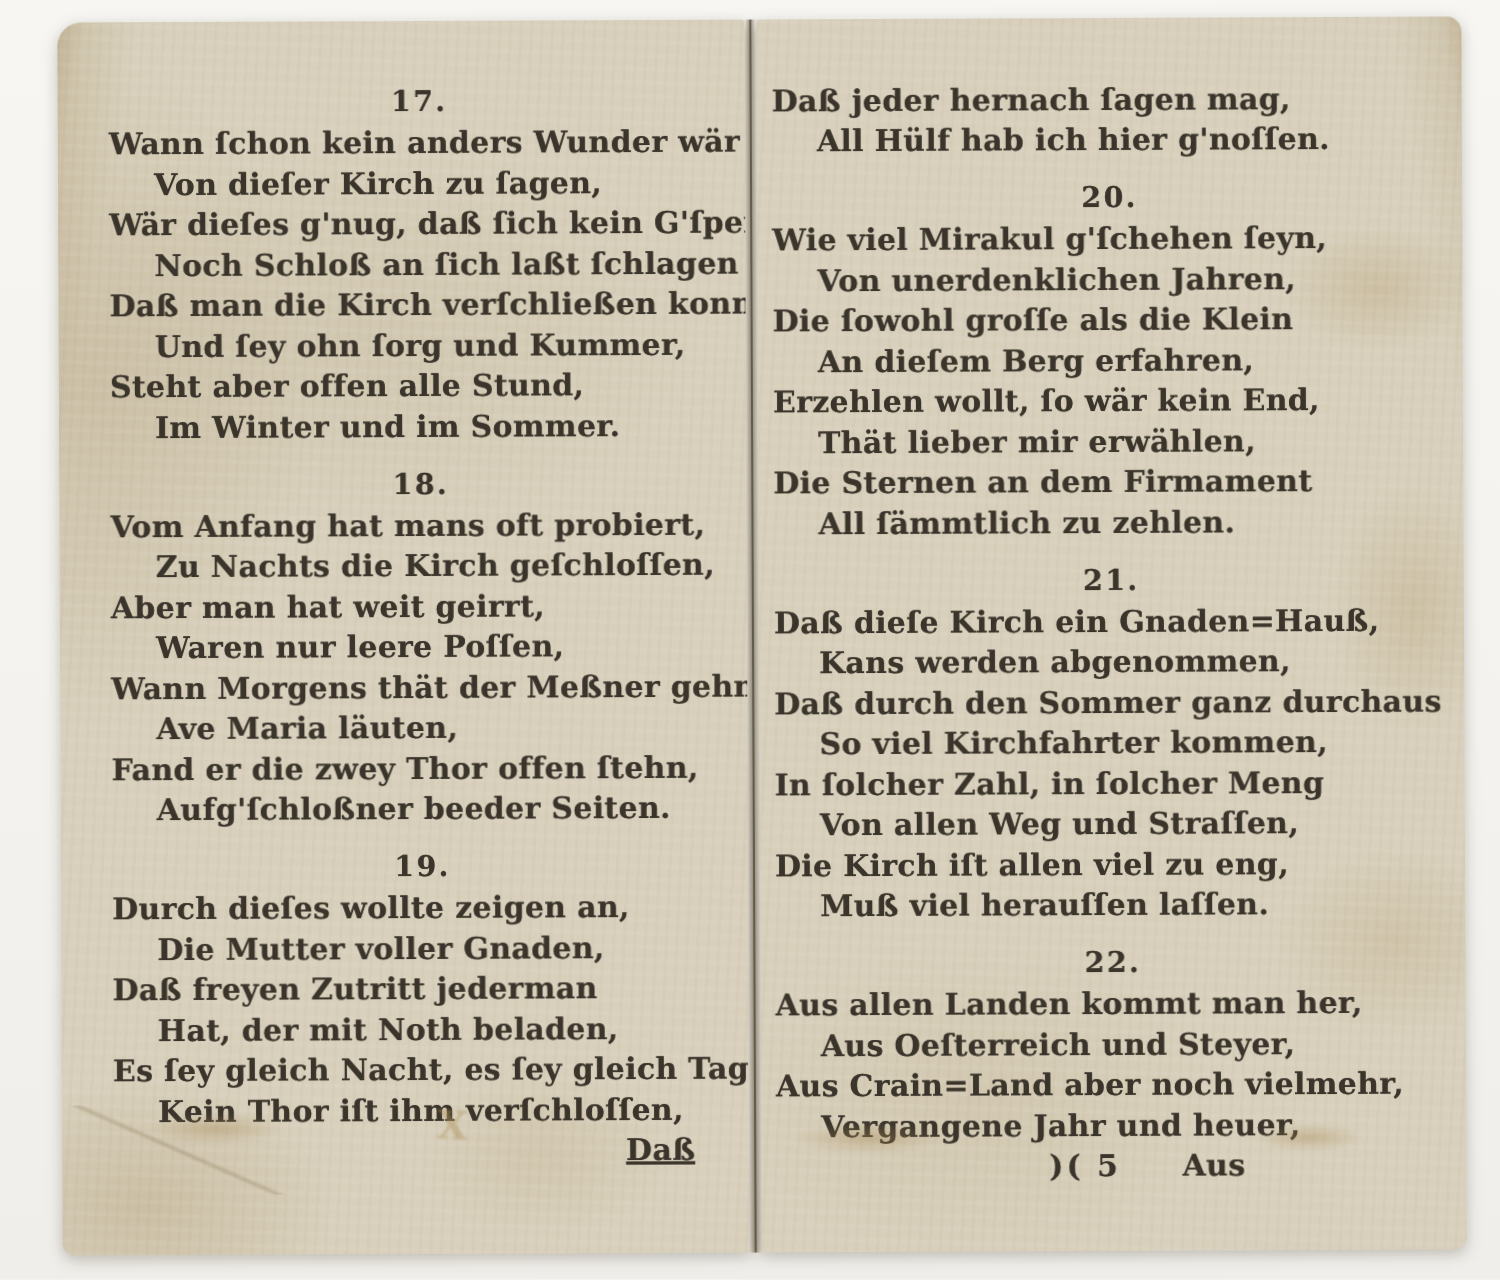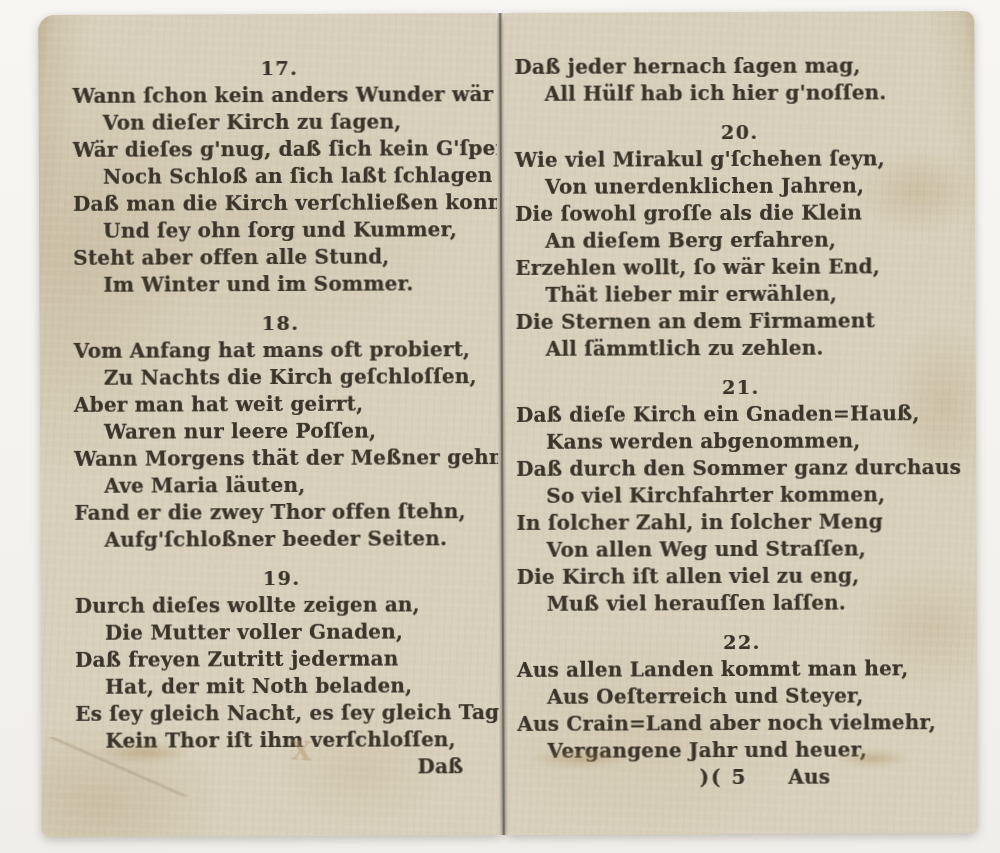--- a/index.html
+++ b/index.html
@@ -139,21 +139,21 @@
           <div class="verse-line">Fand er die zwey Thor offen ſtehn,</div>
           <div class="verse-line indent">Aufg'ſchloßner beeder Seiten.</div>
           <div class="stanza-number">19.</div>
           <div class="verse-line">Durch dieſes wollte zeigen an,</div>
           <div class="verse-line indent">Die Mutter voller Gnaden,</div>
           <div class="verse-line">Daß freyen Zutritt jederman</div>
           <div class="verse-line indent">Hat, der mit Noth beladen,</div>
           <div class="verse-line">Es ſey gleich Nacht, es ſey gleich Tag</div>
           <div class="verse-line indent">Kein Thor iſt ihm verſchloſſen,</div>
           <div class="footer-row">
-            <div class="catchword" style="display: inline;">Daß</div>
+            <div class="catchword" style="display: inline; text-decoration: underline;">Daß</div>
           </div>
         </div>
       <div class="ghost-smudge"></div>
       <div class="ghost-x">X</div>
     </div>
 
     <div class="gutter"></div>
 
     <div class="page right">
       <div class="text-block" id="right-block">

